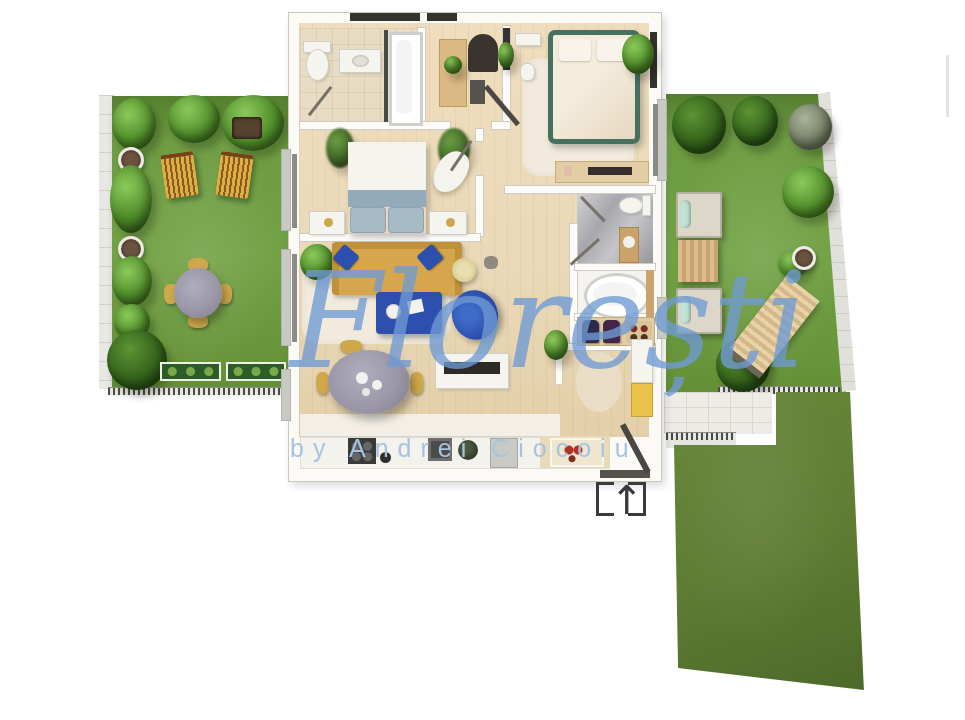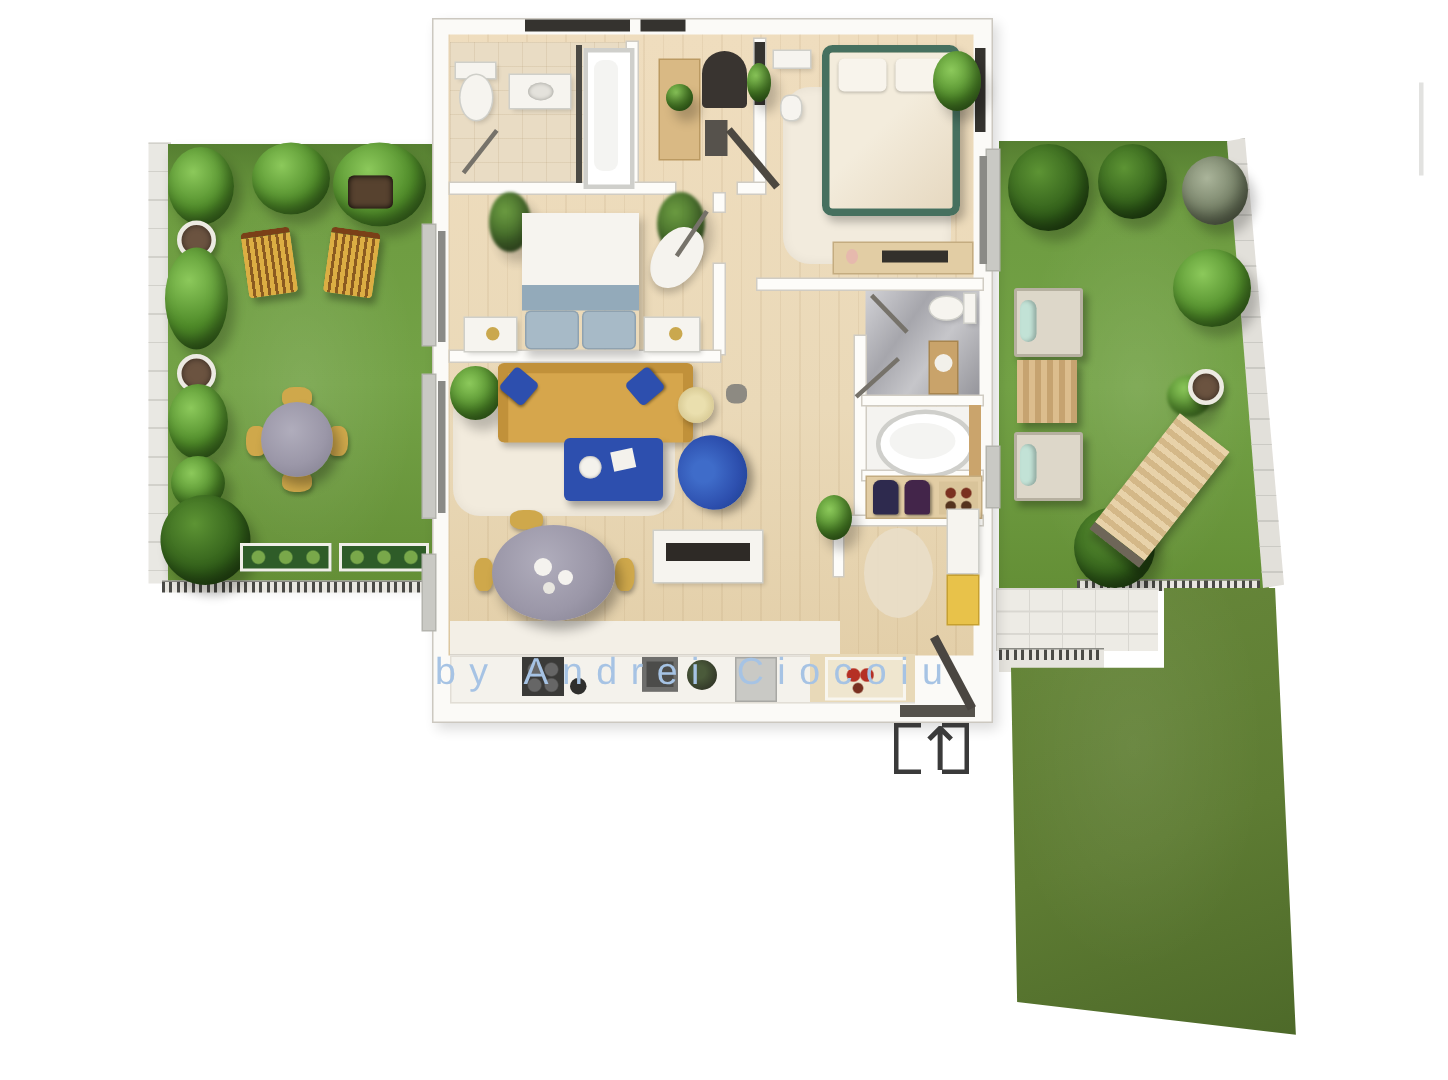--- a/index.html
+++ b/index.html
@@ -322,20 +322,21 @@
   <div class="abs" style="left:552px;top:440px;width:50px;height:25px;background:#efe6cf;box-shadow:0 0 0 2px #f8f6ef;background-image:radial-gradient(circle 4px at 34% 40%,#b53024 0 4px,transparent 5px),radial-gradient(circle 4px at 52% 40%,#b53024 0 4px,transparent 5px),radial-gradient(circle 3px at 40% 75%,#7a3020 0 3px,transparent 4px);"></div>
   <div class="abs" style="left:600px;top:470px;width:50px;height:8px;background:#55524c;"></div>
 
   <div class="abs door-leaf" style="left:330px;top:86px;height:36px;transform:rotate(38deg);"></div>
   <div class="abs door-leaf" style="left:470px;top:140px;height:36px;transform:rotate(34deg);"></div>
   <div class="abs door-leaf" style="left:484px;top:88px;height:50px;background:#4c4841;width:5px;transform:rotate(-40deg);"></div>
   <div class="abs door-leaf" style="left:580px;top:198px;height:34px;transform:rotate(-44deg);"></div>
   <div class="abs door-leaf" style="left:598px;top:238px;height:38px;transform:rotate(48deg);"></div>
   <div class="abs door-leaf" style="left:620px;top:426px;height:54px;background:#4a4641;width:6px;transform:rotate(-28deg);"></div>
 
+  <div class="abs wm-script wm-floresti" style="left:290px;top:244px;width:440px;font-size:132px;">Florești</div>
   <div class="abs wm-by" style="left:290px;top:434px;">by Andrei Ciocoiu</div>
 
   <div class="abs" style="left:596px;top:478px;width:52px;height:48px;">
     <div class="abs ent-corner" style="left:0;top:4px;width:15px;height:28px;border-width:3px 0 3px 3px;"></div>
     <div class="abs ent-corner" style="right:2px;top:4px;width:15px;height:28px;border-width:3px 3px 3px 0;"></div>
     <div class="abs ent-arrow" style="left:14px;top:2px;">↑</div>
   </div>
 
 </div>
 

